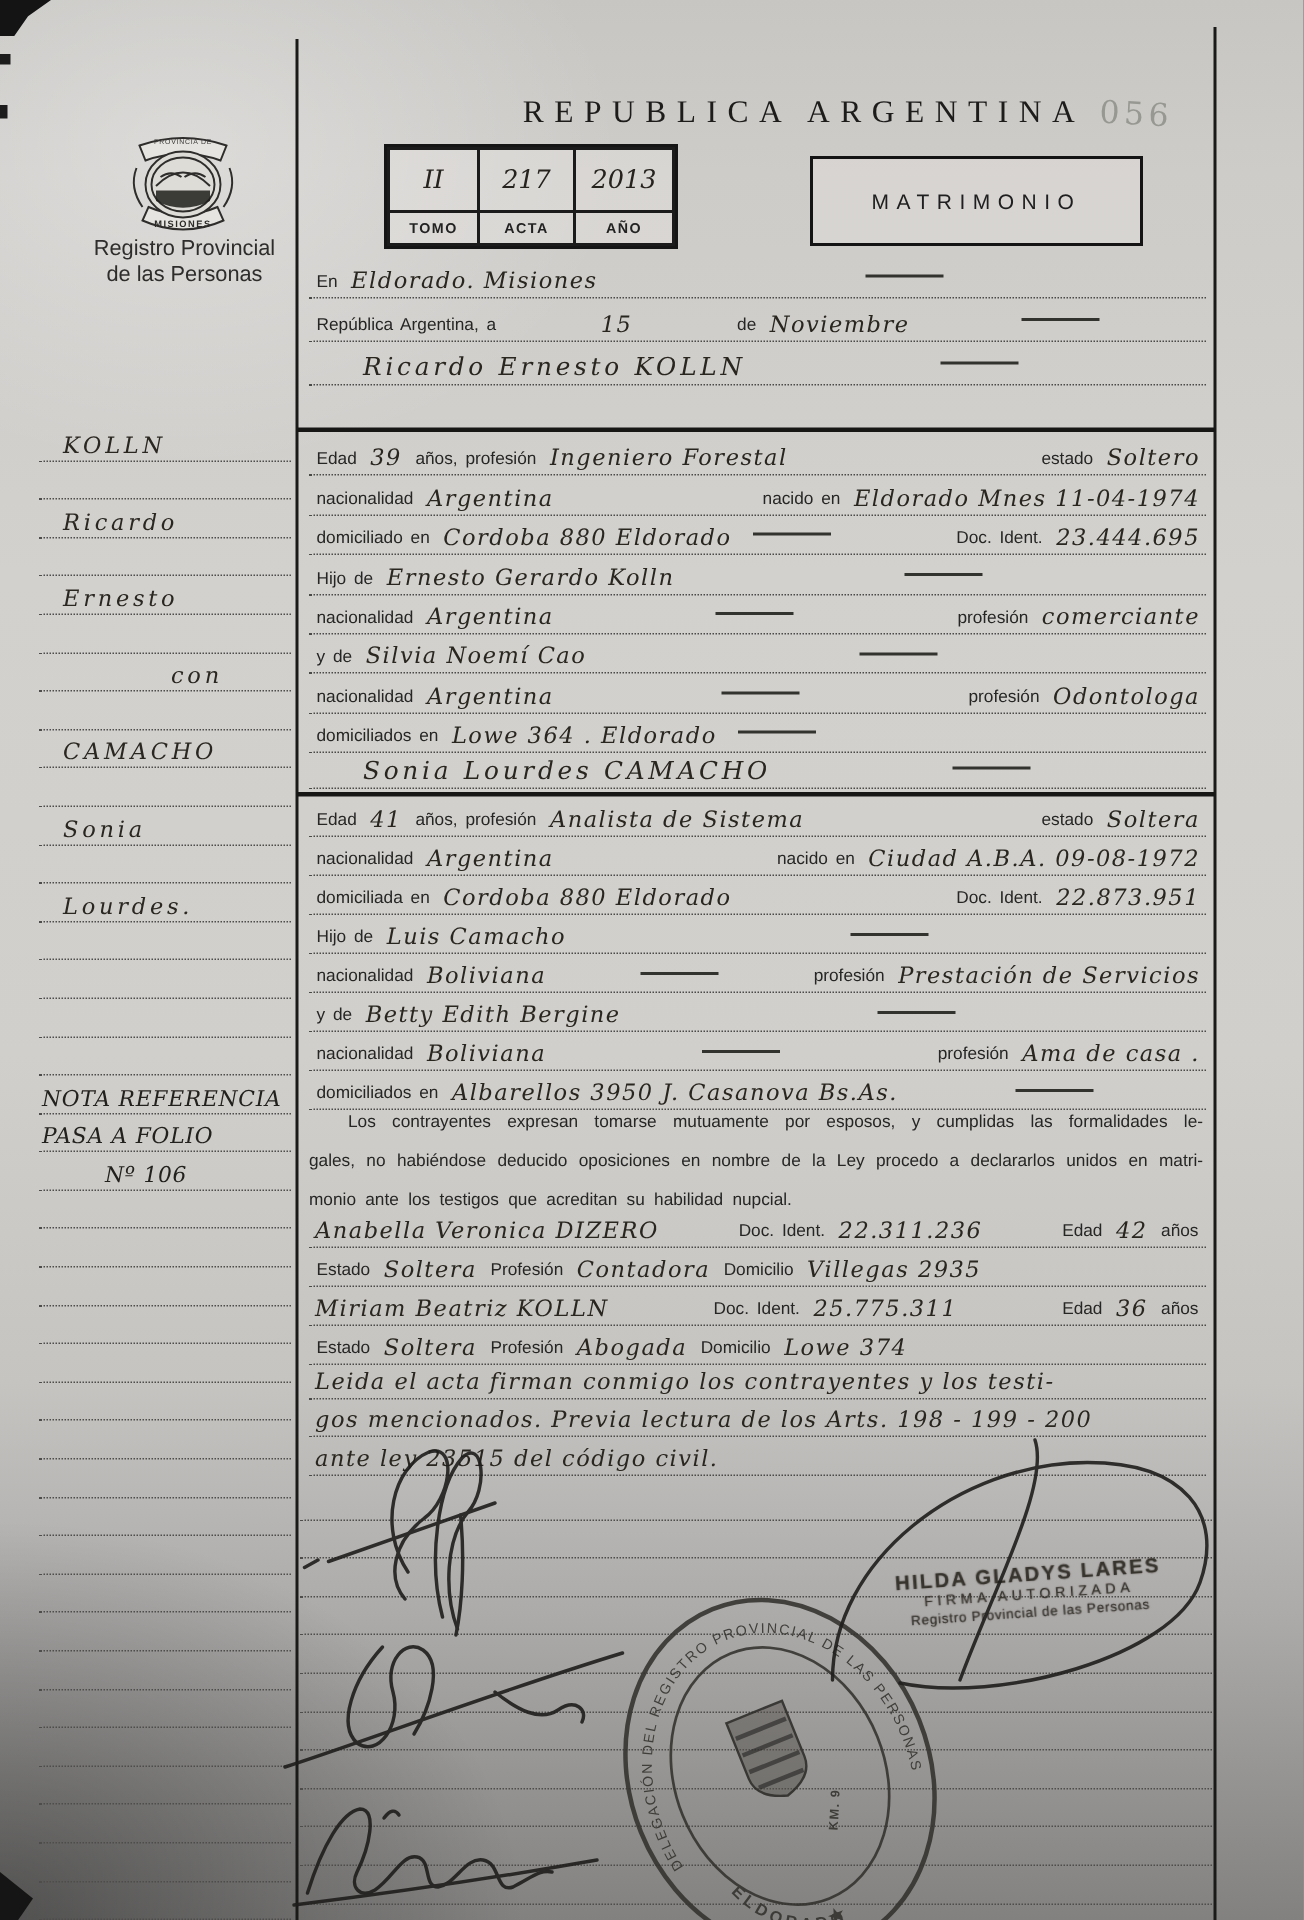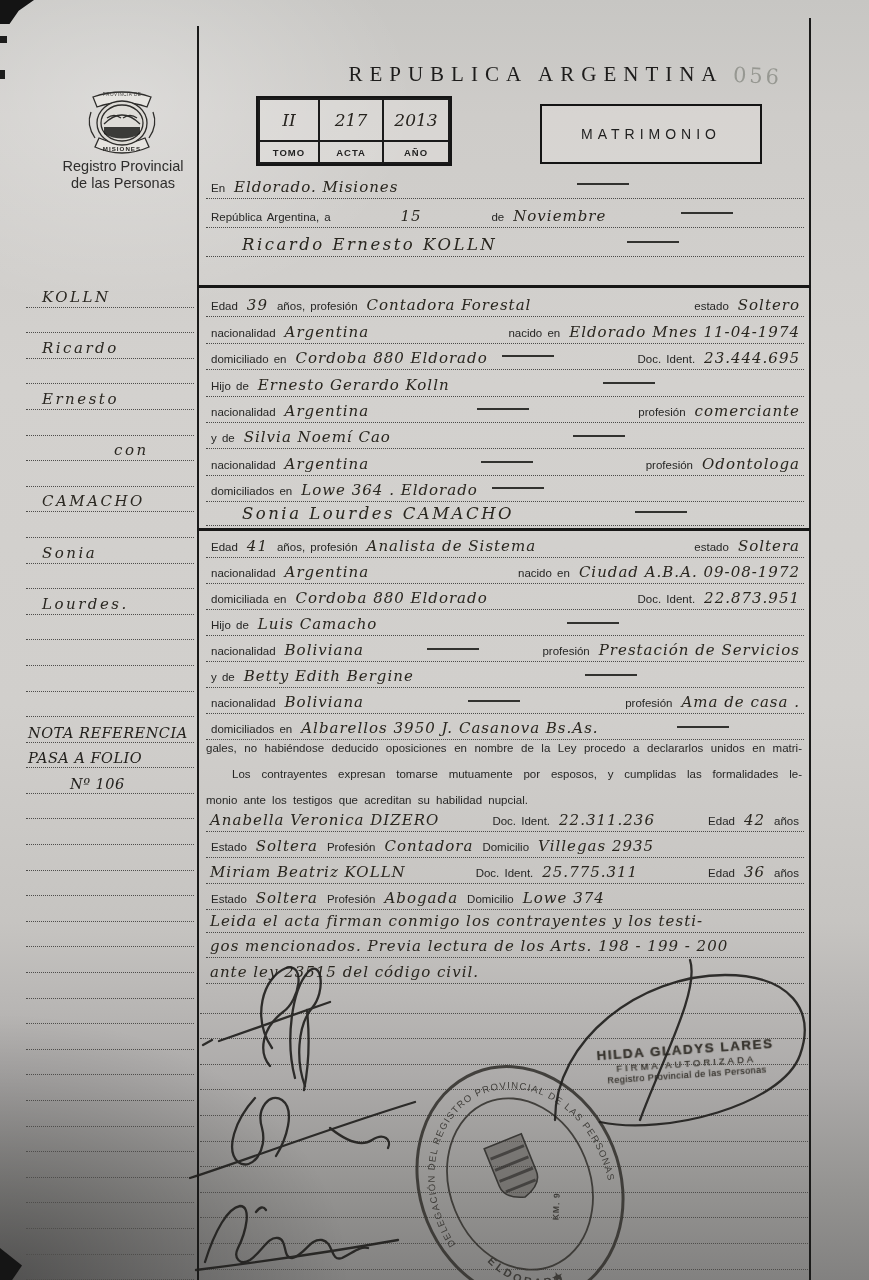--- a/index.html
+++ b/index.html
@@ -216,21 +216,21 @@
         <span class="dash"></span>
         <span class="grow"></span>
       </div>
     </div>
   <div class="abs sep" style="top:285px;"></div>
   <div class="abs rows rows-g" style="top:291px;">
       <div class="frow">
         <span class="printed">Edad</span>
         <span class="hand">39</span>
         <span class="printed">años, profesión</span>
-        <span class="hand">Contadora Forestal</span>
+        <span class="hand">Ingeniero Forestal</span>
         <span class="grow"></span>
         <span class="printed">estado</span>
         <span class="hand">Soltero</span>
       </div>
       <div class="frow">
         <span class="printed">nacionalidad</span>
         <span class="hand">Argentina</span>
         <span class="grow"></span>
         <span class="printed">nacido en</span>
         <span class="hand">Eldorado Mnes 11-04-1974</span>
@@ -350,22 +350,22 @@
       <div class="frow">
         <span class="printed">domiciliados en</span>
         <span class="hand">Albarellos 3950 J. Casanova Bs.As.</span>
         <span class="grow"></span>
         <span class="dash"></span>
         <span class="grow"></span>
       </div>
     </div>
 
   <div class="abs" id="decl">
+    <div class="just l1">Los contrayentes expresan tomarse mutuamente por esposos, y cumplidas las formalidades le-</div>
     <div class="just">gales, no habiéndose deducido oposiciones en nombre de la Ley procedo a declararlos unidos en matri-</div>
-    <div class="just l1">Los contrayentes expresan tomarse mutuamente por esposos, y cumplidas las formalidades le-</div>
     <div>monio ante los testigos que acreditan su habilidad nupcial.</div>
   </div>
 
   <div class="abs rows rows-w" style="top:806px;">
       <div class="frow">
         <span class="hand">Anabella Veronica DIZERO</span>
         <span class="grow"></span>
         <span class="printed">Doc. Ident.</span>
         <span class="hand">22.311.236</span>
         <span class="grow"></span>

